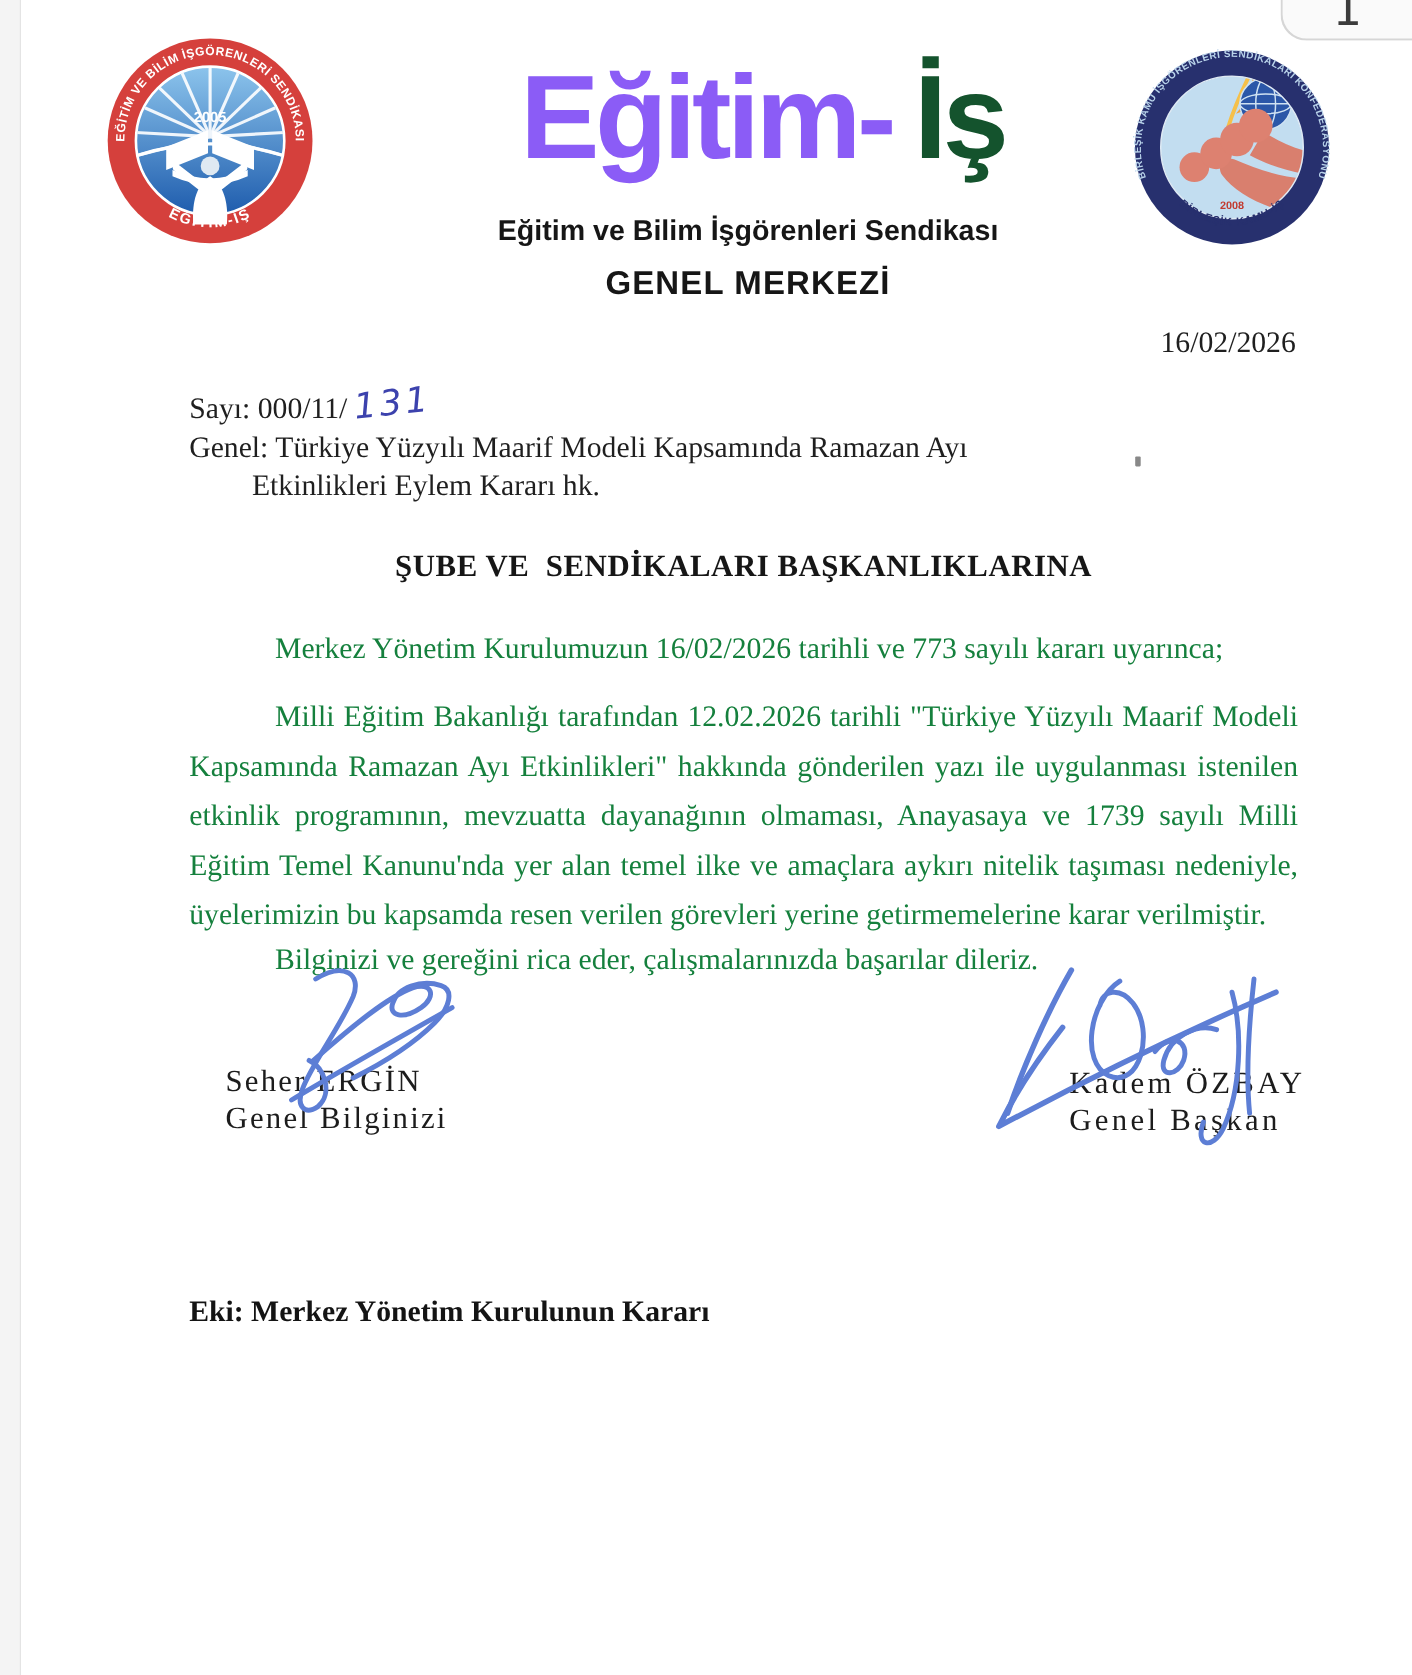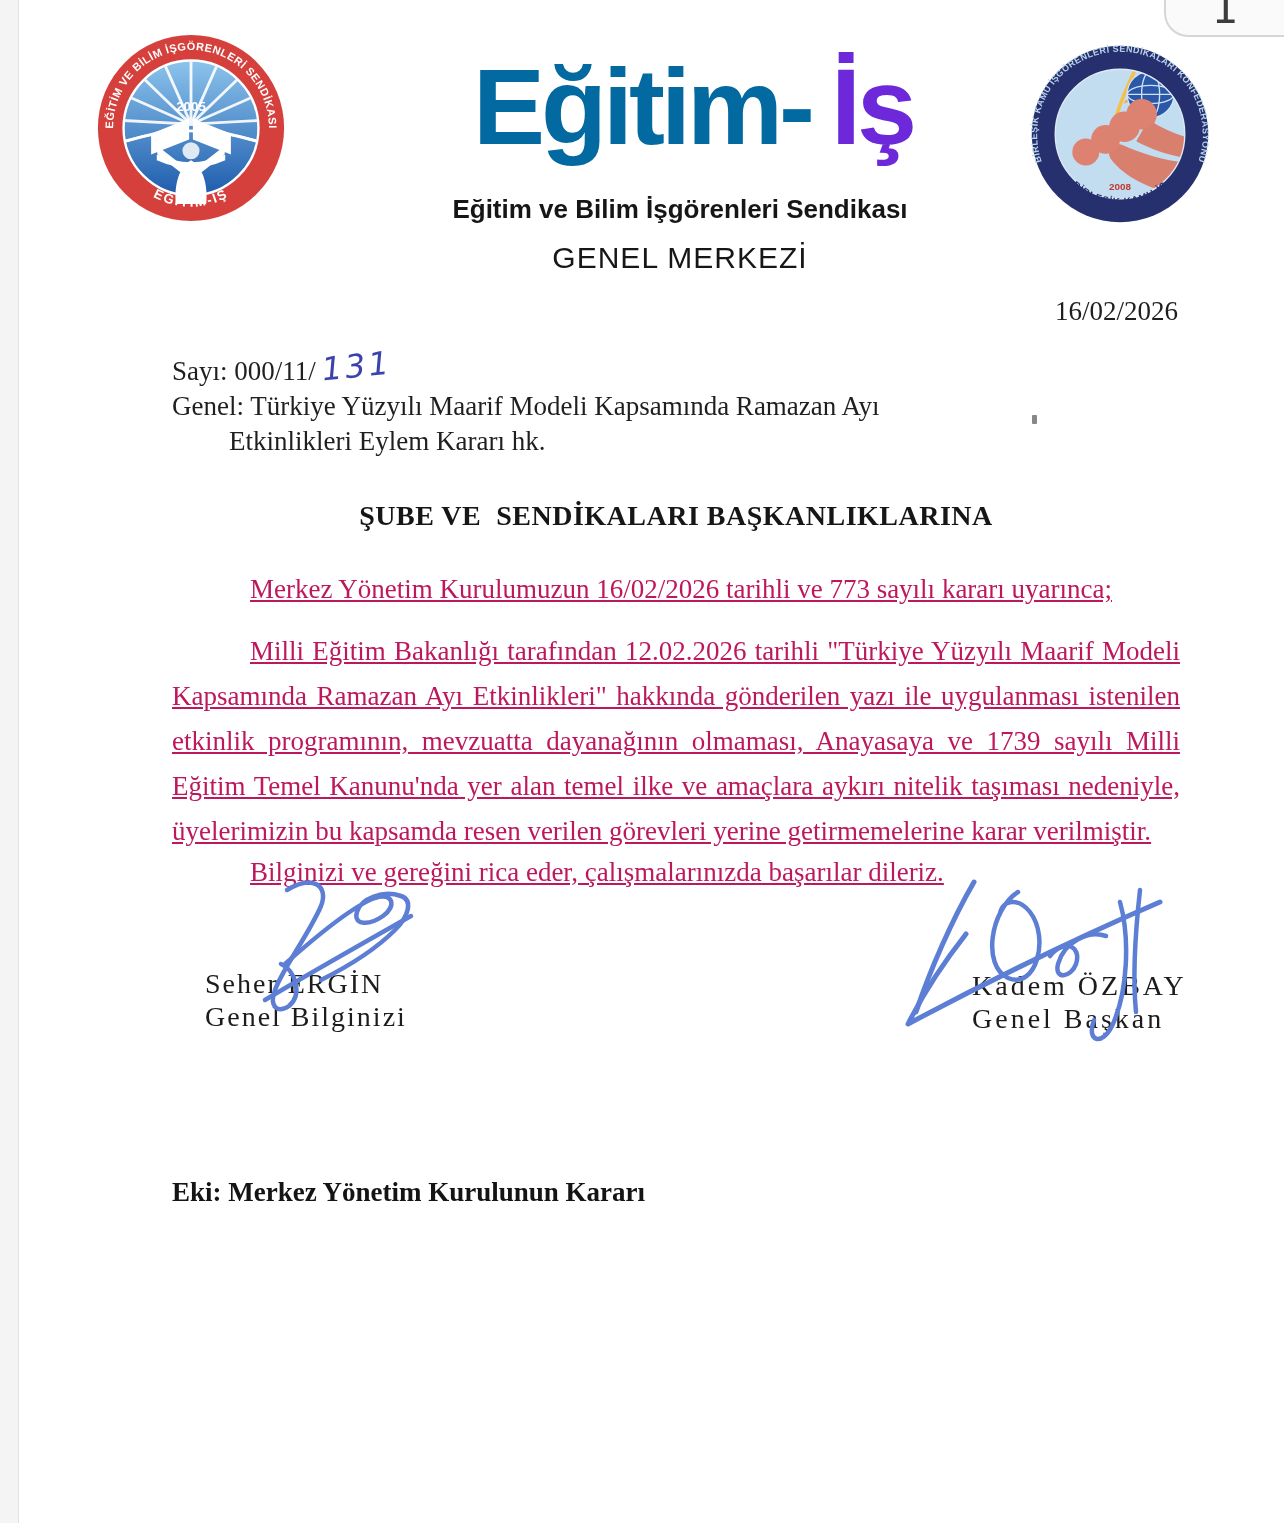--- a/index.html
+++ b/index.html
@@ -13,40 +13,40 @@
     border:2px solid #d6d6d6;border-top:none;border-right:none;border-bottom-left-radius:24px;
     overflow:hidden;z-index:5;}
   .page-badge .digit{position:absolute;left:0;right:0;top:0;text-align:center;
     font-family:"DejaVu Sans",sans-serif;font-size:42px;font-weight:400;color:#3c3c3c;
     transform:translateY(-16px);}
 
   
   .brand-title{left:363px;top:48px;width:660px;text-align:center;
     font-family:"Liberation Sans",sans-serif;font-weight:900;font-size:108px;
     letter-spacing:-4px;line-height:1.1;white-space:nowrap;}
-  .brand-title .red{color:#0369a1;}
-  .brand-title .blue{color:#6d28d9;margin-left:20px;}
+  .brand-title .red{color:#8b5cf6;}
+  .brand-title .blue{color:#14532d;margin-left:20px;}
   .brand-sub{left:330px;top:194px;width:700px;text-align:center;color:#161616;
     font-family:"Liberation Sans",sans-serif;font-weight:700;font-size:26px;}
   .brand-office{left:330px;top:241px;width:700px;text-align:center;color:#161616;
-    font-family:"Liberation Sans",sans-serif;font-weight:400;font-size:30px;letter-spacing:1px;}
+    font-family:"Liberation Sans",sans-serif;font-weight:700;font-size:30px;letter-spacing:1px;}
 
   
   .date-line{top:296px;right:106px;font-size:27px;color:#1f1f1f;}
   .meta{left:172px;top:352px;font-size:27px;color:#1f1f1f;line-height:35px;}
   .meta .row{white-space:nowrap;}
   .handwritten{display:inline-block;font-family:"DejaVu Sans",sans-serif;font-style:italic;
     color:#3c42ad;font-size:32px;font-weight:500;transform:rotate(-6deg) translateY(-3px);
     letter-spacing:3px;margin-left:6px;}
   .konu-cont{margin-left:57px;}
 
   
   .salutation{left:172px;top:500px;width:1008px;text-align:center;font-weight:700;
     font-size:28px;color:#161616;white-space:pre-wrap;letter-spacing:0.5px;}
-  .para{left:172px;width:1008px;font-size:27px;color:#be185d;text-decoration:underline;}
+  .para{left:172px;width:1008px;font-size:27px;color:#15803d;}
   .p1{top:574px;text-indent:78px;}
   .p2{top:629px;line-height:45px;text-align:justify;text-indent:78px;}
   .p3{top:857px;text-indent:78px;}
 
   
   .sig-text{font-size:28px;color:#1c1c1c;line-height:33px;letter-spacing:2px;white-space:nowrap;}
   .sig-left-text{left:205px;top:967px;}
   .sig-right-text{left:972px;top:969px;letter-spacing:3px;}
   .sig-ink{z-index:4;pointer-events:none;}
   .ink{stroke:#5d7ed5;stroke-width:4.5;fill:none;stroke-linecap:round;stroke-linejoin:round;}

